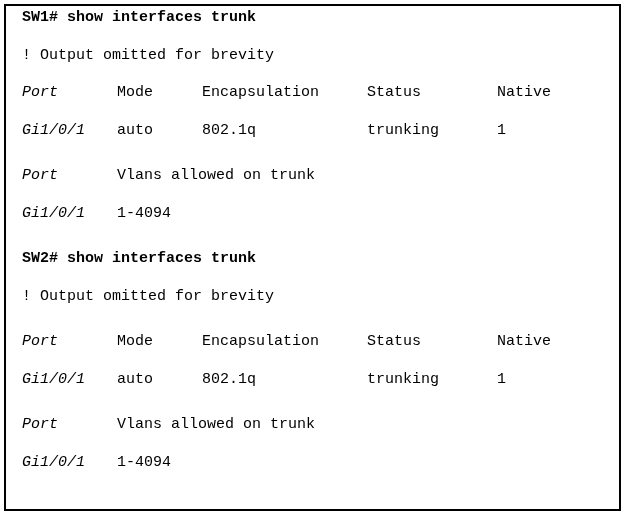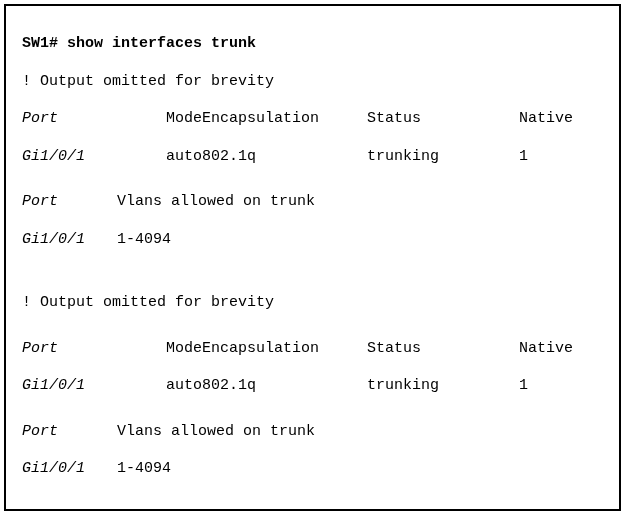--- a/index.html
+++ b/index.html
@@ -10,38 +10,38 @@
     body {
       width: 625px;
       height: 515px;
       background: white;
       padding: 4px;
     }
     .terminal {
       width: 100%;
       height: 100%;
       border: 2px solid black;
-      padding: 28px 16px;
+      padding: 2px 16px;
       font-family: "Courier New", Courier, monospace;
       font-size: 15px;
       color: black;
       line-height: 1.3;
     }
     .row {
       display: flex;
       white-space: pre;
     }
     .bold {
       font-weight: bold;
     }
     .col-port   { width: 95px; font-style: italic; }
-    .col-mode   { width: 85px; text-align: right; }
+    .col-mode   { width: 85px; }
     .col-encap  { width: 165px; font-family: Liberation Mono, monospace; }
     .col-status { width: 130px; }
-    .col-native { width: auto; margin-left: 22px; }
+    .col-native { width: auto; }
     .spacer-small { height: 18px; }
     .spacer-med   { height: 26px; }
   </style>
 </head>
 <body>
 
 <div class="terminal">
 
   <div class="row bold">
     <span>SW1# show interfaces trunk</span>
@@ -72,20 +72,23 @@
     <span>Vlans allowed on trunk</span>
   </div>
   <div class="spacer-small"></div>
   <div class="row">
     <span class="col-port">Gi1/0/1</span>
     <span>1-4094</span>
   </div>
 
   <div class="spacer-med"></div>
 
+  <div class="row bold">
+    <span>SW2# show interfaces trunk</span>
+  </div>
   <div class="spacer-small"></div>
   <div class="row">
     <span>! Output omitted for brevity</span>
   </div>
   <div class="spacer-med"></div>
   <div class="row">
     <span class="col-port">Port</span>
     <span class="col-mode">Mode</span>
     <span class="col-encap">Encapsulation</span>
     <span class="col-status">Status</span>

